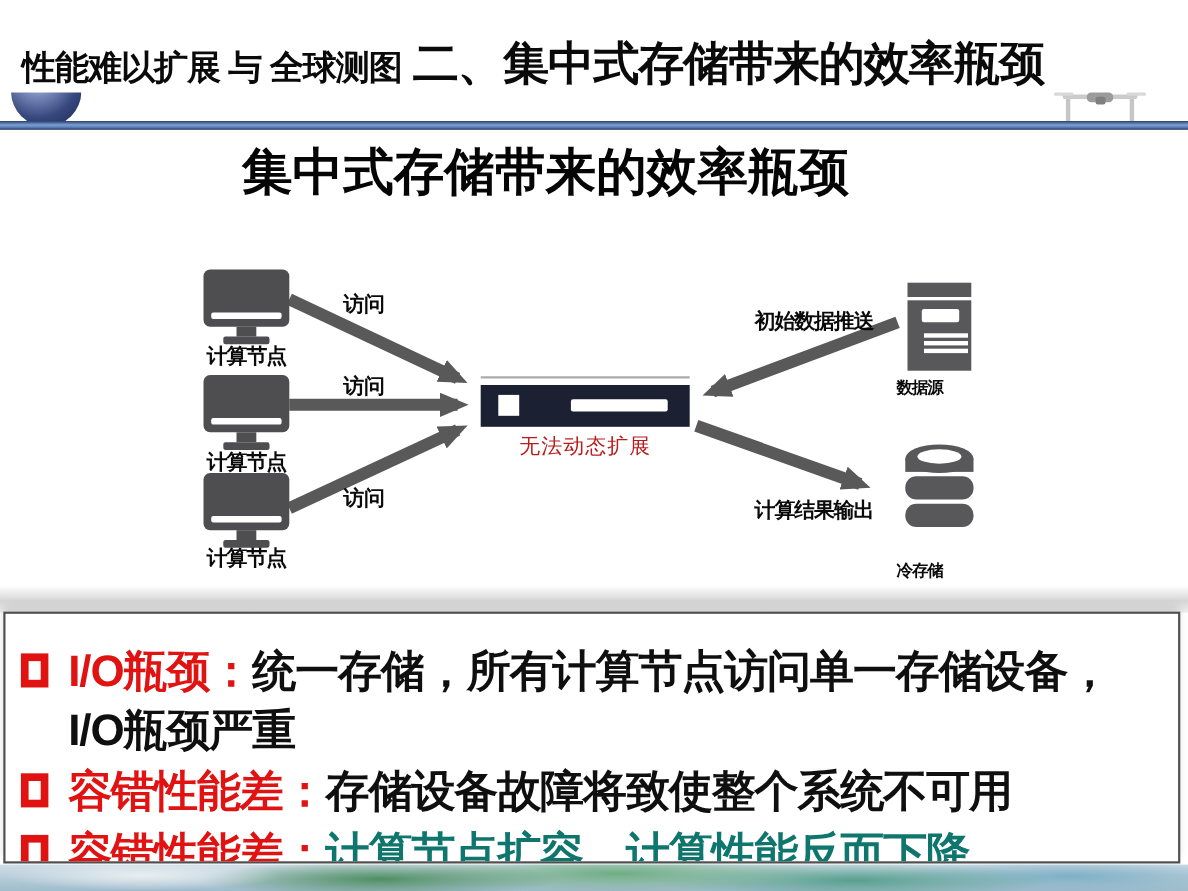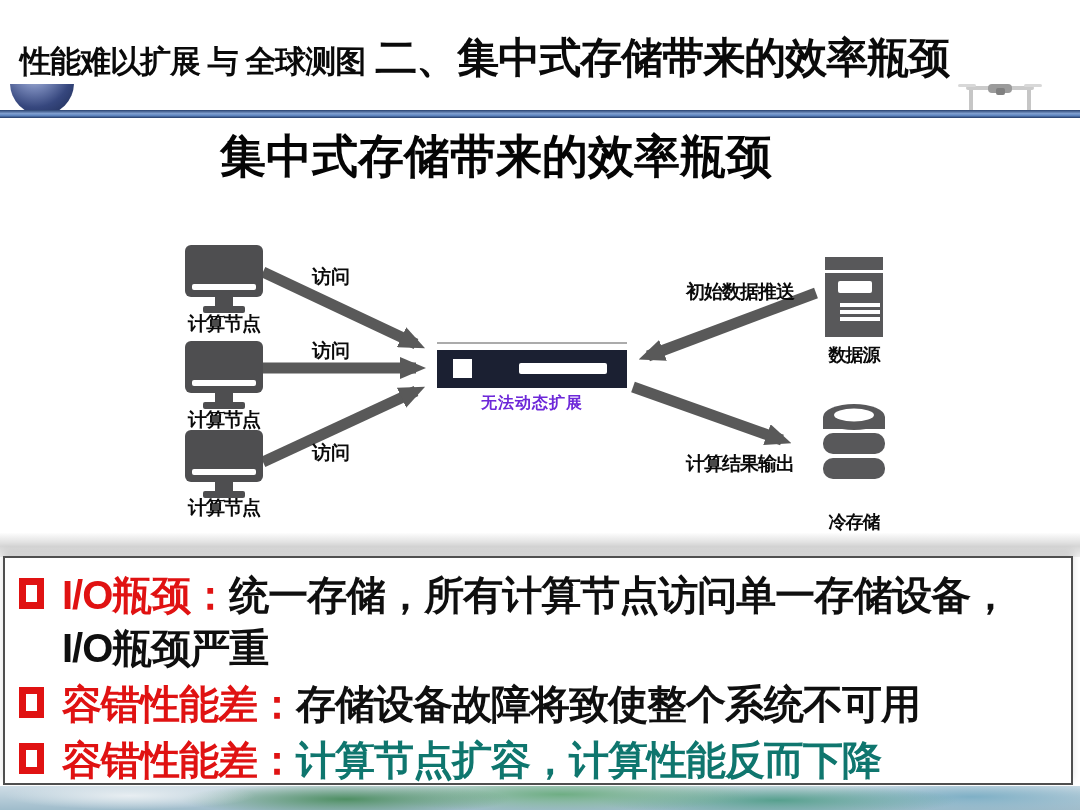--- a/index.html
+++ b/index.html
@@ -29,39 +29,39 @@
   .monitor-neck{width:18px;height:9px;background:#4e4e50;margin:0 auto;}
   .monitor-base{width:42px;height:7px;background:#4e4e50;margin:0 auto;border-radius:2px;}
   .node-label{position:absolute;left:185px;width:78px;text-align:center;font-size:19px;font-weight:bold;color:#0a0a0a;letter-spacing:-1px;}
   .nl1{top:311px;} .nl2{top:407px;} .nl3{top:495px;}
   .access-label{position:absolute;left:306px;width:50px;text-align:center;font-size:19px;font-weight:bold;color:#0a0a0a;}
   .al1{top:264px;} .al2{top:338px;} .al3{top:440px;}
   .storage-device{position:absolute;left:437px;top:350px;width:190px;height:38px;background:#1b2032;}
   .dev-square{position:absolute;left:16px;top:9px;width:19px;height:19px;background:#fff;}
   .dev-bar{position:absolute;left:82px;top:13px;width:88px;height:11px;background:#fff;border-radius:2px;}
   .storage-caption{position:absolute;left:437px;top:393px;width:190px;text-align:center;
-    font-size:16px;font-weight:bold;color:#6d28d9;letter-spacing:1px;}
+    font-size:19px;font-weight:normal;color:#b91c1c;letter-spacing:1px;}
   .server{position:absolute;left:825px;top:257px;width:58px;}
   .server-cap{width:58px;height:13px;background:#58585a;}
   .server-body{width:58px;height:64px;background:#58585a;margin-top:3px;position:relative;}
   .server-slot{position:absolute;left:13px;top:8px;width:34px;height:12px;background:#fff;border-radius:2px;}
   .server-line{position:absolute;left:15px;right:3px;height:4px;background:#fff;}
   .sl1{top:30px;} .sl2{top:37px;} .sl3{top:44px;}
   .db-icon{position:absolute;left:822px;top:403px;}
-  .side-label{position:absolute;left:815px;width:78px;text-align:center;font-size:18px;font-weight:bold;color:#0a0a0a;letter-spacing:-1px;}
+  .side-label{position:absolute;left:815px;width:78px;text-align:left;font-size:15px;font-weight:bold;color:#0a0a0a;letter-spacing:-1px;}
   .dsl{top:343px;} .csl{top:490px;margin-top:20px;}
   .flow-label{position:absolute;font-size:19px;font-weight:bold;color:#0a0a0a;letter-spacing:-1px;white-space:nowrap;}
   .push-label{left:686px;top:279px;}
   .out-label{left:686px;top:451px;}
   
   .shadow-band{position:absolute;left:0;top:533px;width:1080px;height:24px;
     background:linear-gradient(to bottom,#fdfdfd 0%,#d6d6d6 55%,#efefef 100%);}
   .bullet-card{position:absolute;left:3px;top:556px;width:1070px;height:229px;
     background:#fff;border:2px solid #4f4f4f;box-sizing:border-box;
-    box-shadow:0 -5px 8px rgba(0,0,0,0.12);padding:8px 10px 0 12px;overflow:hidden;}
+    box-shadow:0 -5px 8px rgba(0,0,0,0.12);padding:24px 10px 0 12px;overflow:hidden;}
   .bullet-item{display:flex;align-items:flex-start;margin-top:3px;}
   .bullet-sq{flex:0 0 auto;width:25px;height:31px;border:7px solid #e01212;box-sizing:border-box;margin:9px 18px 0 2px;}
   .bullet-body{flex:1;}
   .bullet-line{font-size:40px;font-weight:bold;line-height:53px;color:#0f0f0f;letter-spacing:-1px;}
   .b-label{color:#e01212;}
   .b-red{color:#0f766e;}
   
   .earth-strip{position:absolute;left:0;top:786px;width:1080px;height:24px;
     background:
       radial-gradient(ellipse 180px 20px at 12% 40%, #e8eef2 0%, rgba(232,238,242,0) 70%),

